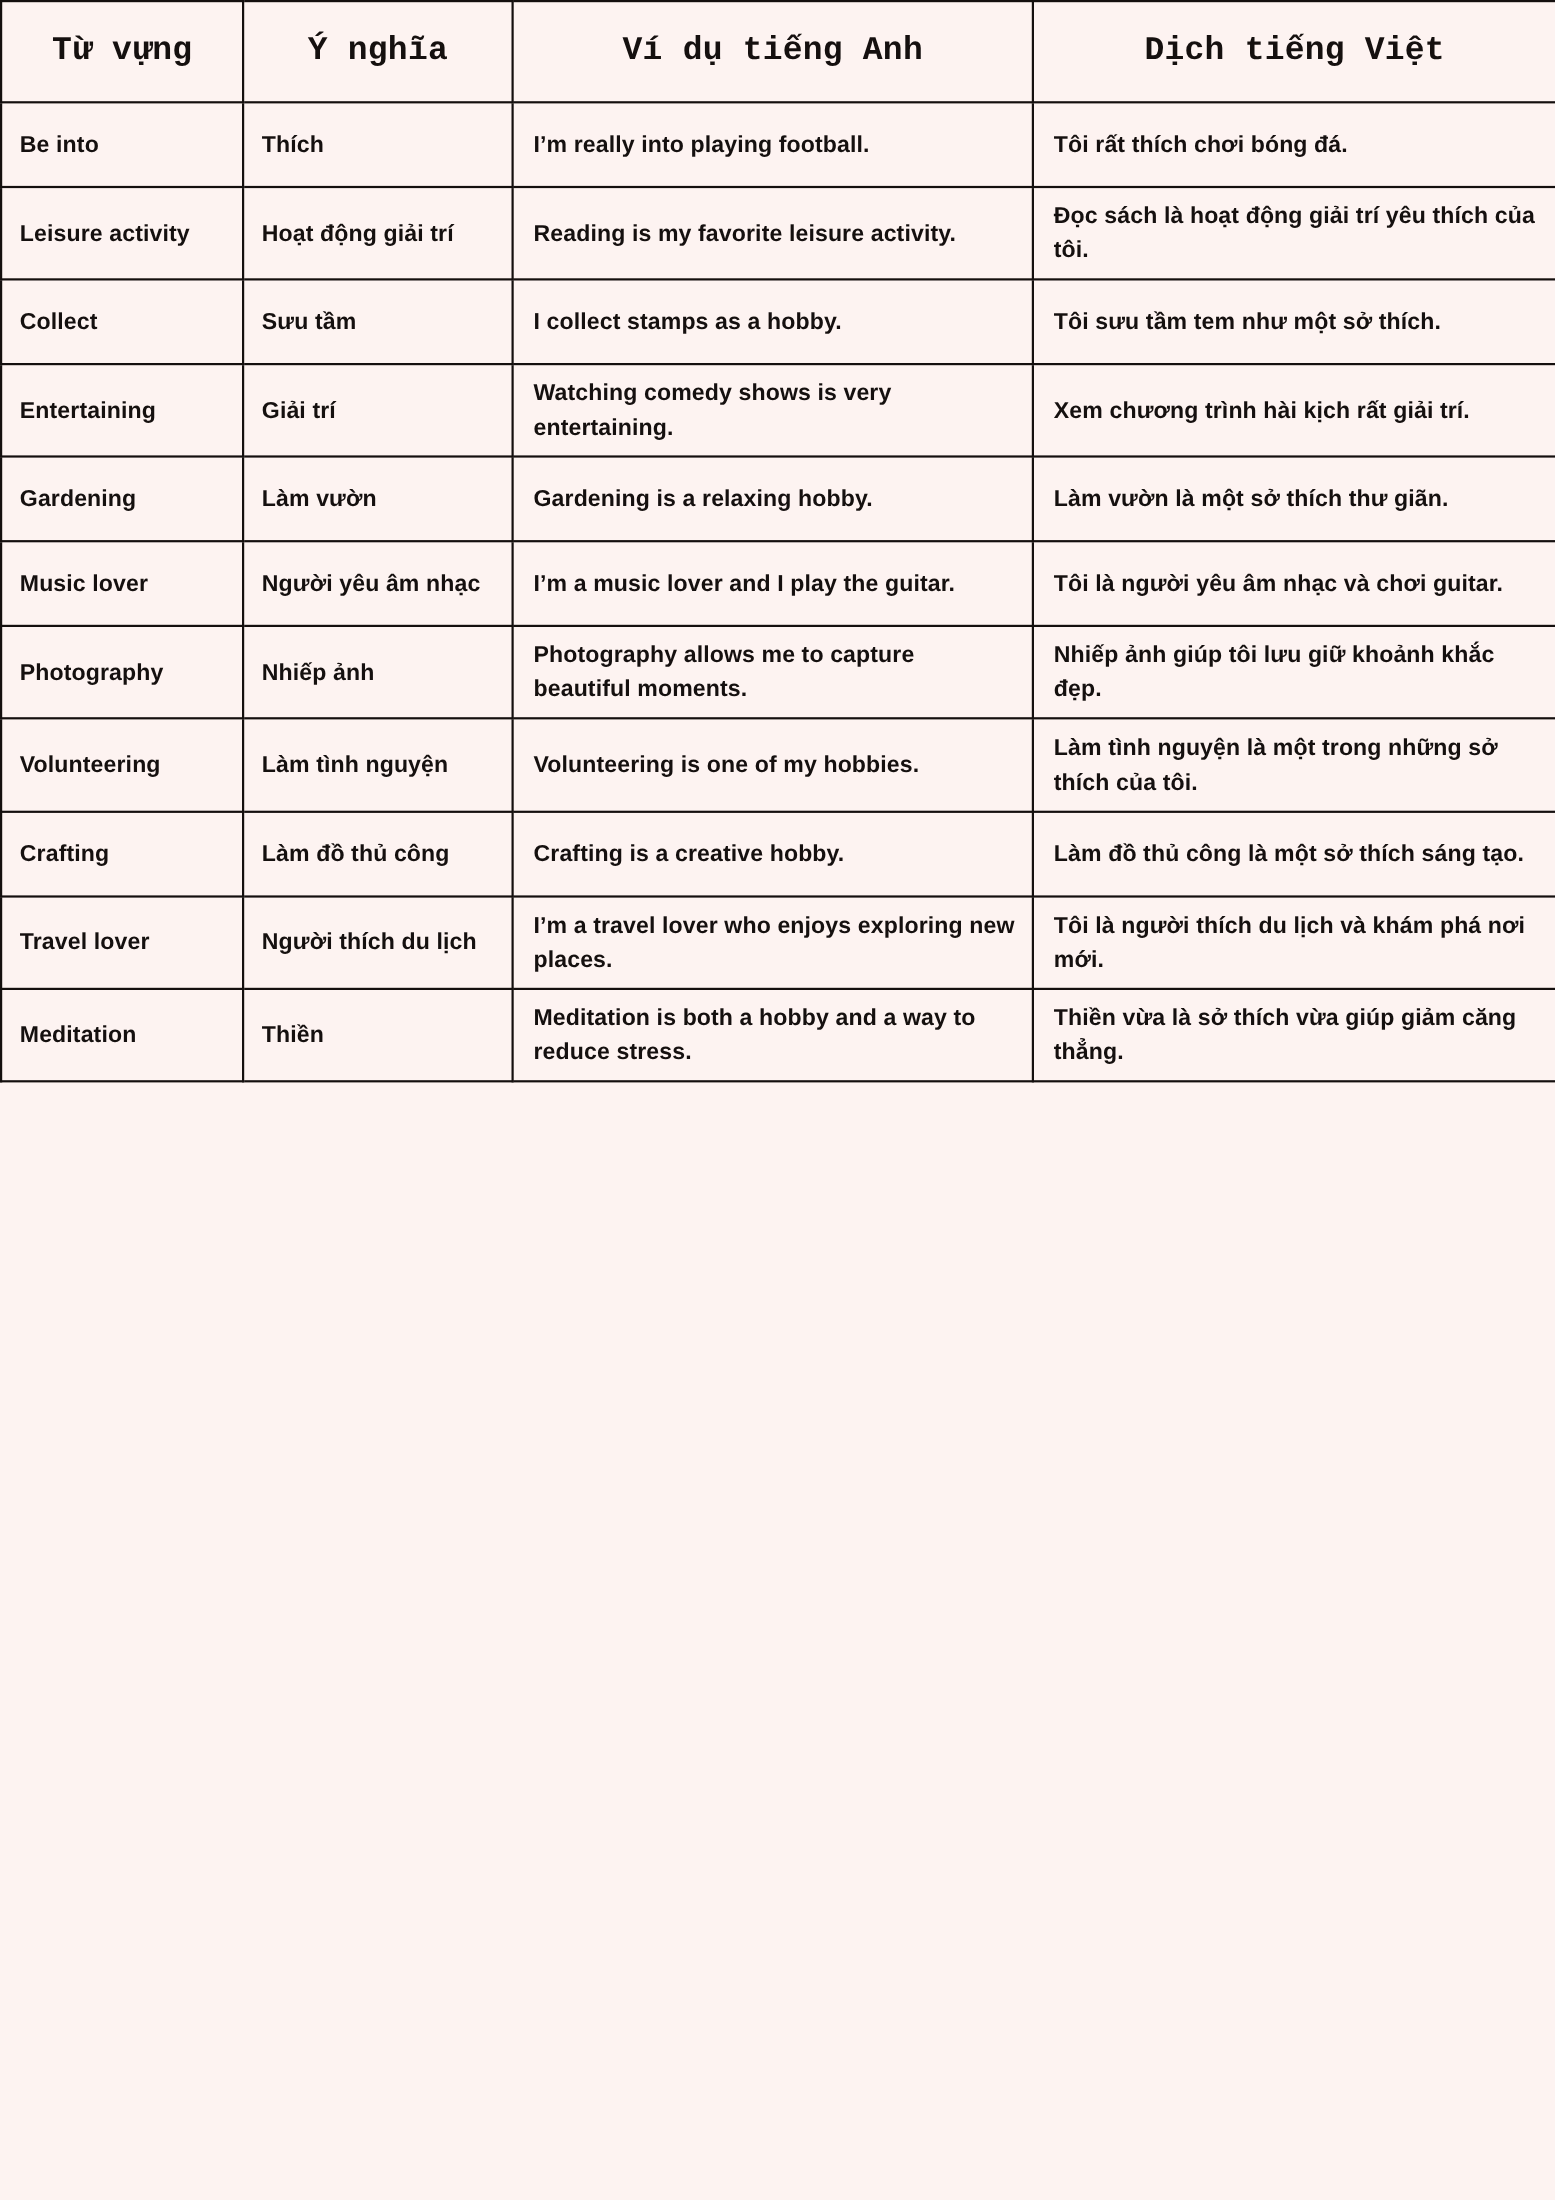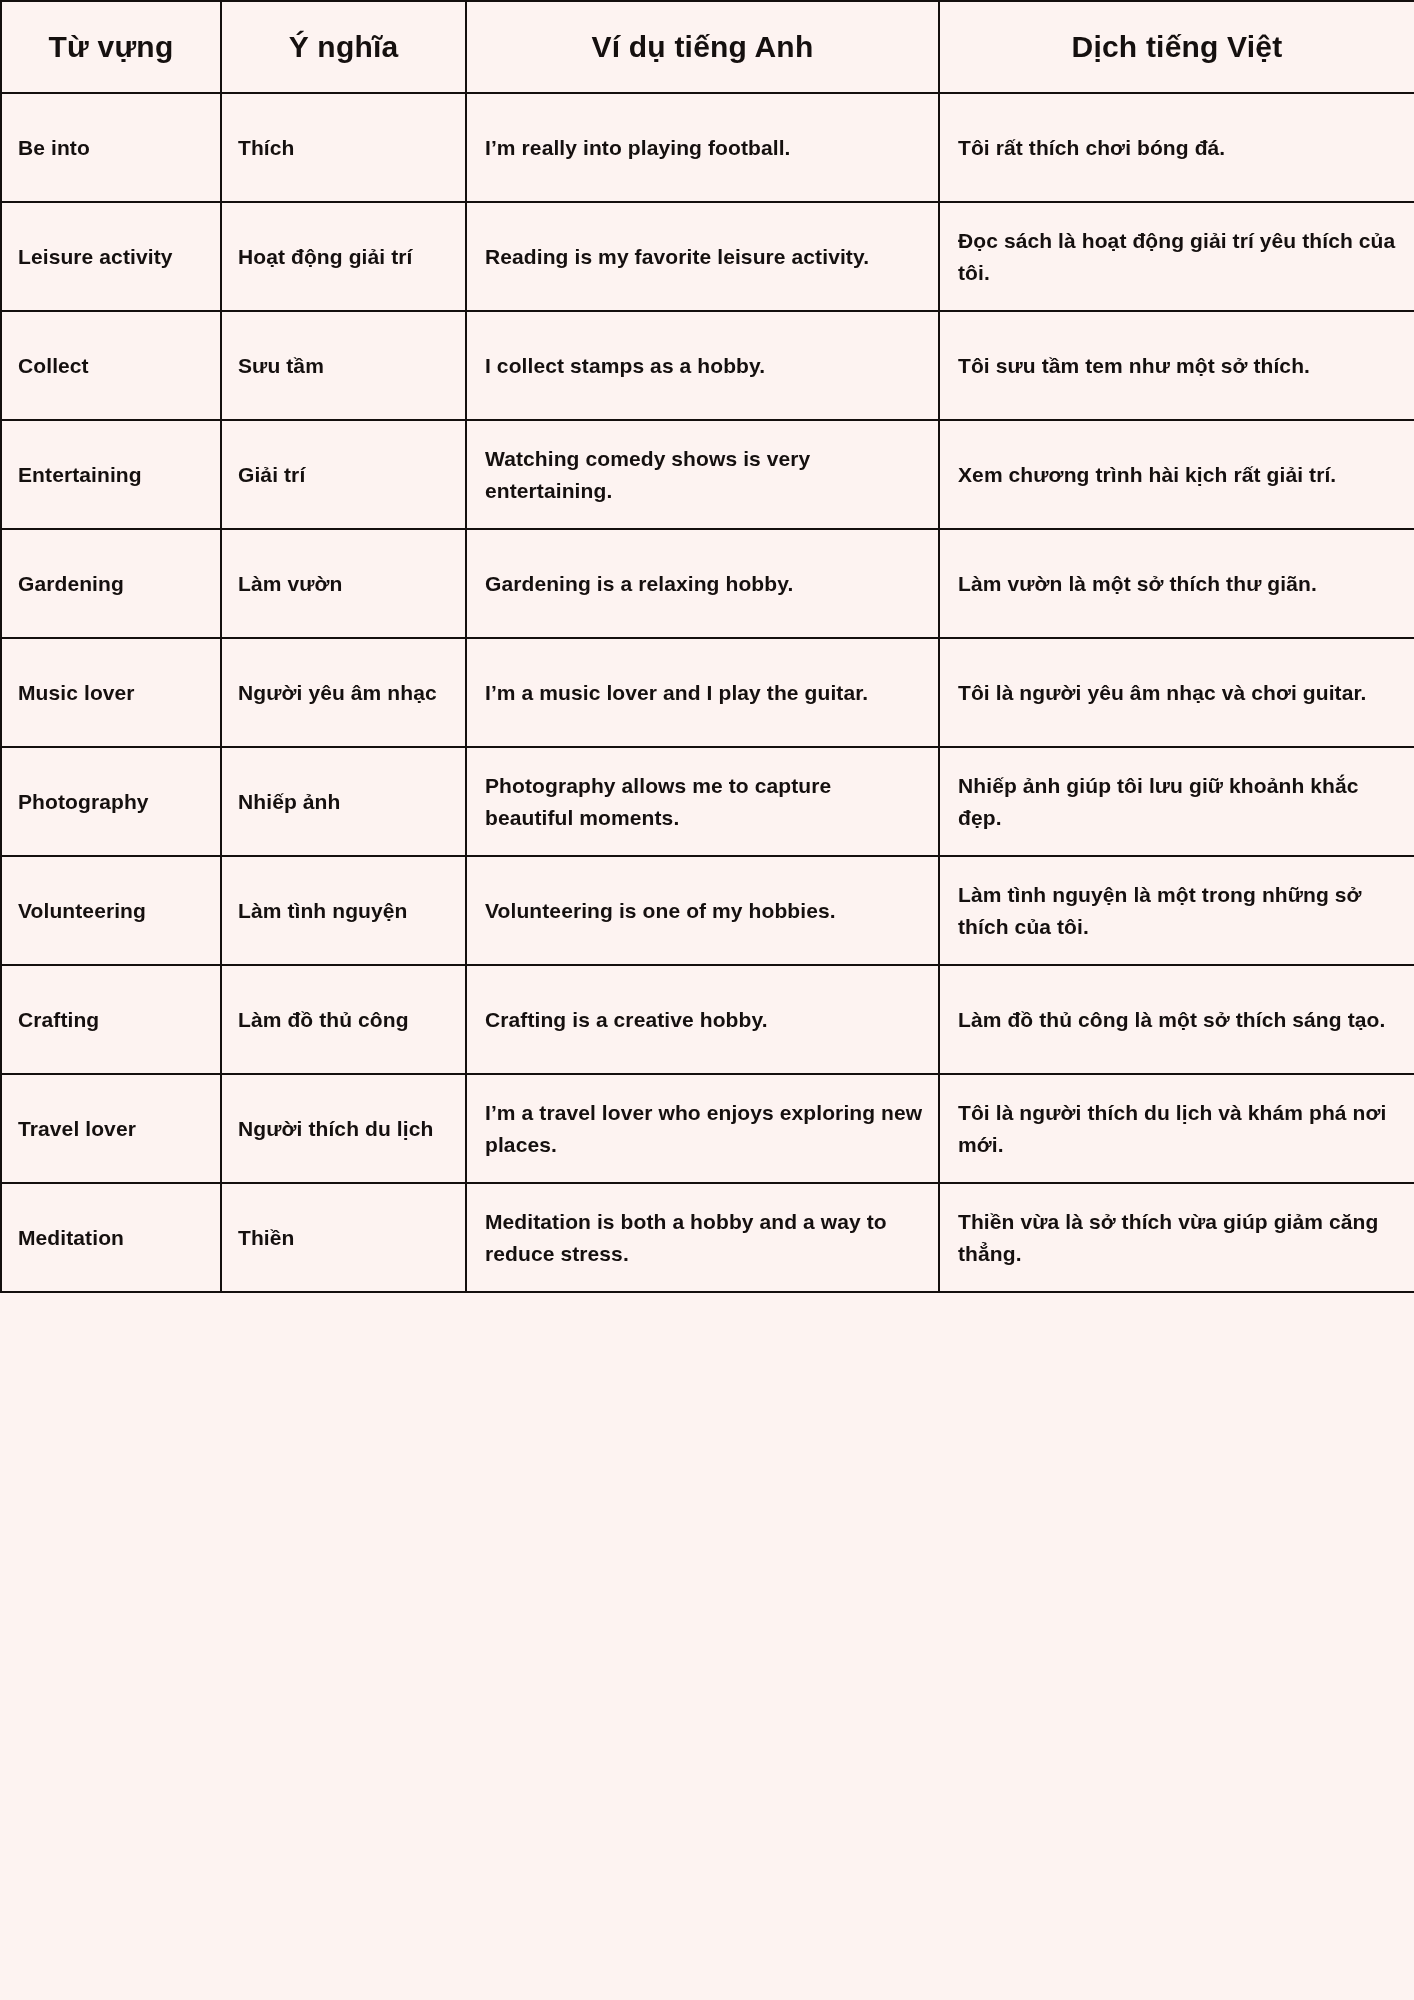--- a/index.html
+++ b/index.html
@@ -34,29 +34,30 @@
     text-align: left;
     padding: 10px 14px 10px 18px;
   }
   #vocab-table thead th {
     text-align: center;
     font-size: 30px;
     font-weight: 700;
     letter-spacing: 0.2px;
     height: 78px;
     padding: 6px 23px;
+    font-family: Liberation Mono, monospace;
   }
   #vocab-table tbody td {
     font-size: 21px;
     font-weight: 700;
     line-height: 1.48;
     letter-spacing: 0.1px;
   }
   #vocab-table tbody tr {
-    height: 109px;
+    height: 77px;
   }
   #vocab-table tbody td.col-word,
   #vocab-table tbody td.col-meaning {
     padding-left: 16px;
   }
   #vocab-table tbody td.col-example,
   #vocab-table tbody td.col-translation {
     padding-left: 18px;
   }
 </style>

